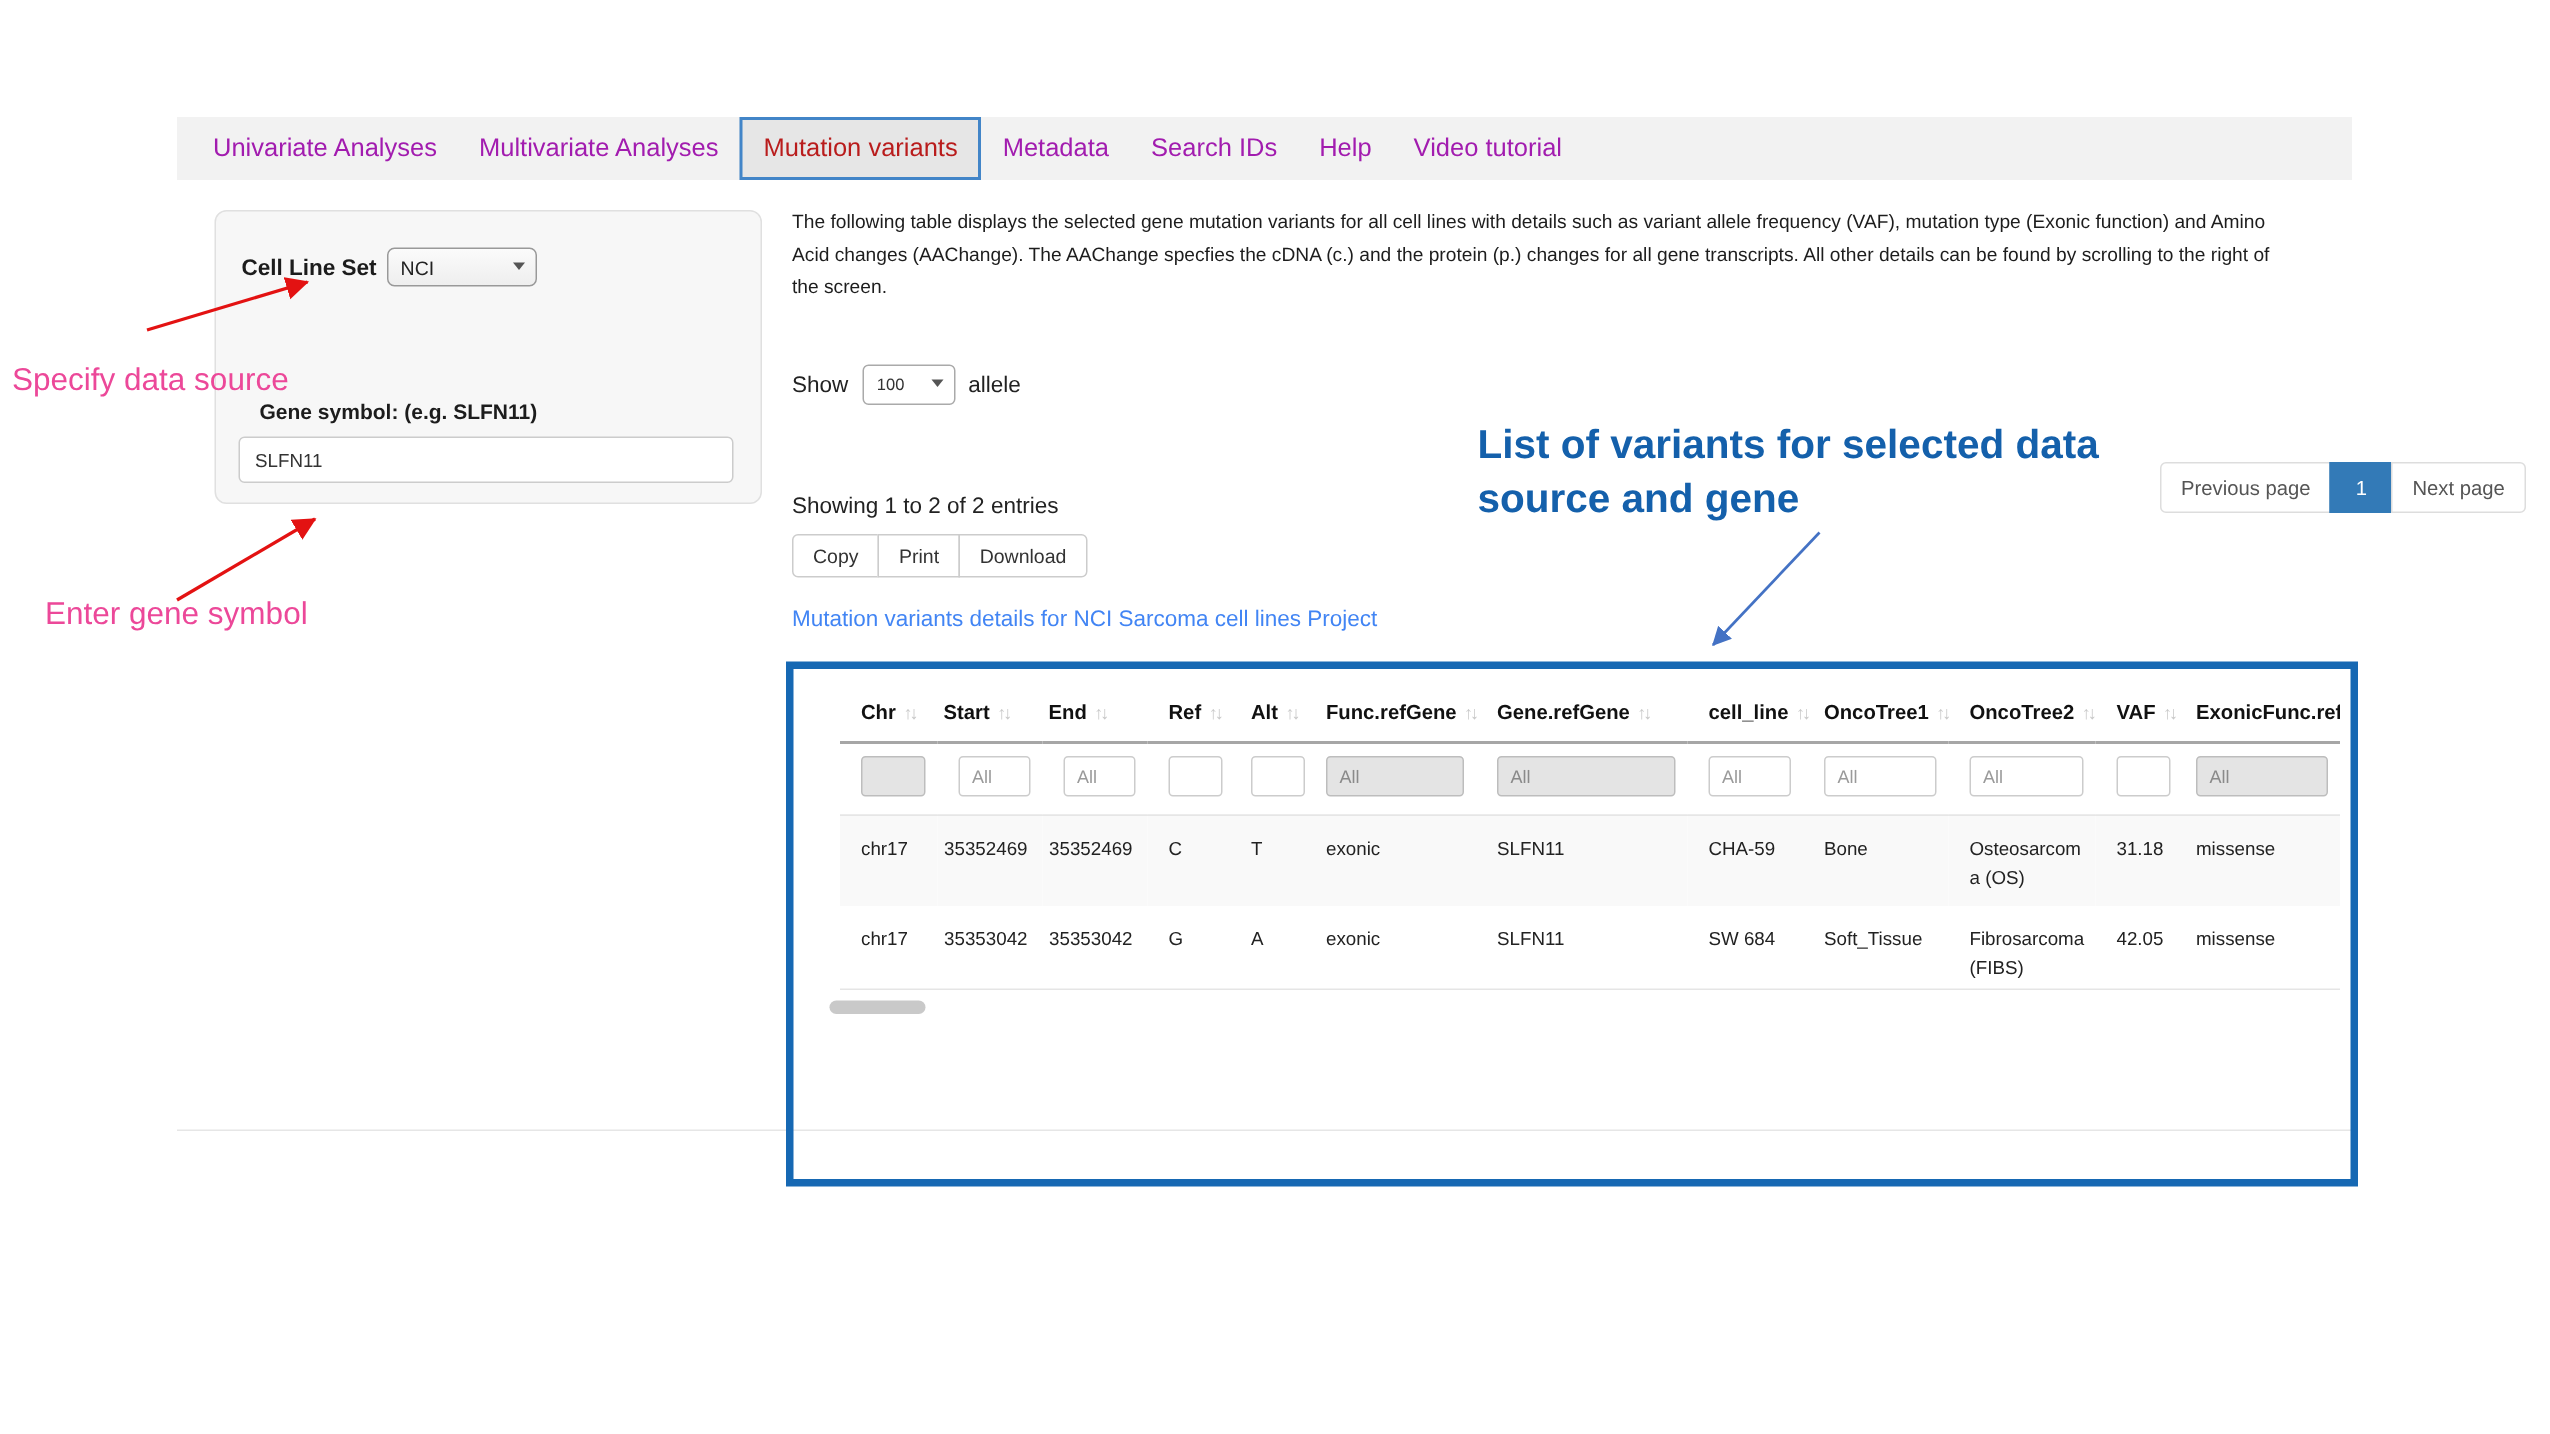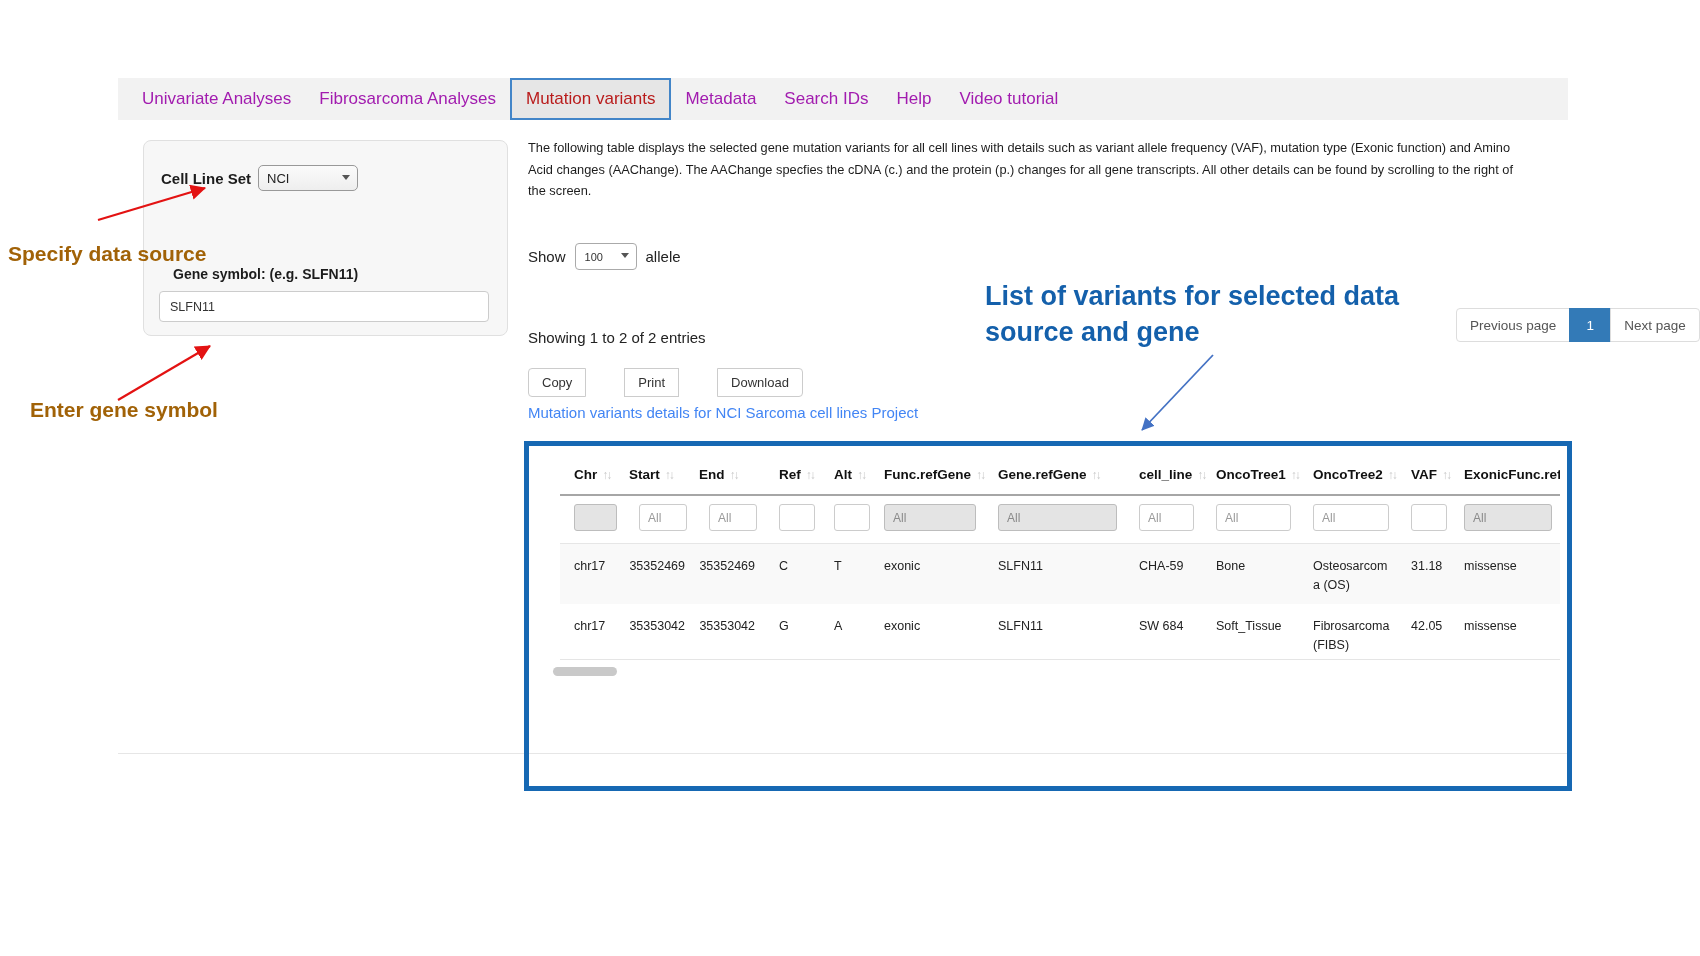--- a/index.html
+++ b/index.html
@@ -13,41 +13,41 @@
   
   .card{position:absolute;left:143px;top:140px;width:365px;height:196px;background:#f7f7f7;border:1px solid #e0e0e0;border-radius:8px;box-sizing:border-box;}
   .cls-row{position:absolute;left:17px;top:24px;display:flex;align-items:center;gap:7px;}
   .blabel{font-weight:bold;font-size:15px;color:#1c1c1c;}
   .mini-select{width:100px;height:26px;background:linear-gradient(#fbfbfb,#eee);border:1px solid #999;border-radius:5px;display:flex;align-items:center;font-size:13px;color:#222;padding-left:8px;box-sizing:border-box;position:relative;}
   .chev{position:absolute;right:7px;top:9px;width:0;height:0;border-left:4px solid transparent;border-right:4px solid transparent;border-top:5px solid #555;}
   .gene-label{position:absolute;left:29px;top:125px;font-weight:bold;font-size:14px;color:#1c1c1c;}
   .gene-input{position:absolute;left:15px;top:150px;width:330px;height:31px;background:#fff;border:1px solid #ccc;border-radius:4px;box-sizing:border-box;display:flex;align-items:center;padding-left:10px;font-size:12.5px;color:#333;}
 
   
-  .red-note{position:absolute;font-size:21px;font-weight:bold;color:#a16207;white-space:nowrap;}
+  .red-note{position:absolute;font-size:21px;font-weight:normal;color:#ec4899;white-space:nowrap;}
   #note-specify{left:8px;top:242px;}
   #note-enter{left:30px;top:398px;}
   .blue-note{position:absolute;left:985px;top:278px;font-size:27px;font-weight:bold;color:#1460ab;line-height:36px;white-space:nowrap;}
   svg.overlay{position:absolute;left:0;top:0;pointer-events:none;}
 
   
   .desc{position:absolute;left:528px;top:137px;width:995px;font-size:12.8px;line-height:21.5px;color:#1d1d1d;}
   .show-row{position:absolute;left:528px;top:243px;display:flex;align-items:center;gap:9px;font-size:15px;color:#222;}
   .len-select{width:62px;height:27px;background:#fff;border:1px solid #aaa;border-radius:4px;position:relative;display:flex;align-items:center;padding-left:9px;font-size:11px;color:#333;box-sizing:border-box;}
   .showing{position:absolute;left:528px;top:287px;font-size:15px;color:#222;margin-top:42px;}
-  .btn-group{position:absolute;left:528px;top:368px;display:flex;gap:39px;}
+  .btn-group{position:absolute;left:528px;top:356px;display:flex;}
   .tbtn{border:1px solid #ccc;background:#fff;color:#333;font-size:13px;font-family:inherit;padding:6px 13px;margin-left:-1px;cursor:pointer;}
   .tbtn:first-child{border-radius:4px 0 0 4px;margin-left:0;}
   .tbtn:last-child{border-radius:0 4px 4px 0;}
   .caption-link{position:absolute;left:528px;top:404px;font-size:15px;color:#4285f4;font-weight:500;white-space:nowrap;cursor:pointer;}
 
   
   .pager{position:absolute;left:1440px;top:308px;height:34px;display:flex;font-size:13.5px;}
   .pg{display:flex;align-items:center;padding:0 13px;border:1px solid #ddd;background:#fff;color:#555;margin-left:-1px;cursor:pointer;}
-  .pg.first{border-radius:4px 0 0 4px;margin-left:16px;text-align:center;}
+  .pg.first{border-radius:4px 0 0 4px;margin-left:0;text-align:center;}
   .pg.last{border-radius:0 4px 4px 0;}
   .pg.num{background:#337ab7;border-color:#337ab7;color:#fff;width:14px;justify-content:center;}
 
   
   .page-line{position:absolute;left:118px;top:753px;width:1450px;height:1px;background:#e6e6e6;}
 
   
   .blue-box{position:absolute;left:524px;top:441px;width:1048px;height:350px;border:5px solid #1668b3;box-sizing:border-box;background:transparent;}
 
   
@@ -67,21 +67,21 @@
 
   .hscroll{position:absolute;left:560px;top:659px;width:1000px;height:24px;border-top:1px solid #e5e5e5;background:#fff;}
   .hthumb{position:absolute;left:-7px;top:7px;width:64px;height:9px;background:#c9c9c9;border-radius:5px;}
 </style>
 </head>
 <body>
 
 <div class="navbar">
   <div id="nav-tabs" style="display:flex;align-items:stretch;">
       <div class="tab">Univariate Analyses</div>
-      <div class="tab">Fibrosarcoma Analyses</div>
+      <div class="tab">Multivariate Analyses</div>
       <div class="tab active">Mutation variants</div>
       <div class="tab">Metadata</div>
       <div class="tab">Search IDs</div>
       <div class="tab">Help</div>
       <div class="tab">Video tutorial</div>
     </div>
 </div>
 
 <div class="card">
   <div class="cls-row">

